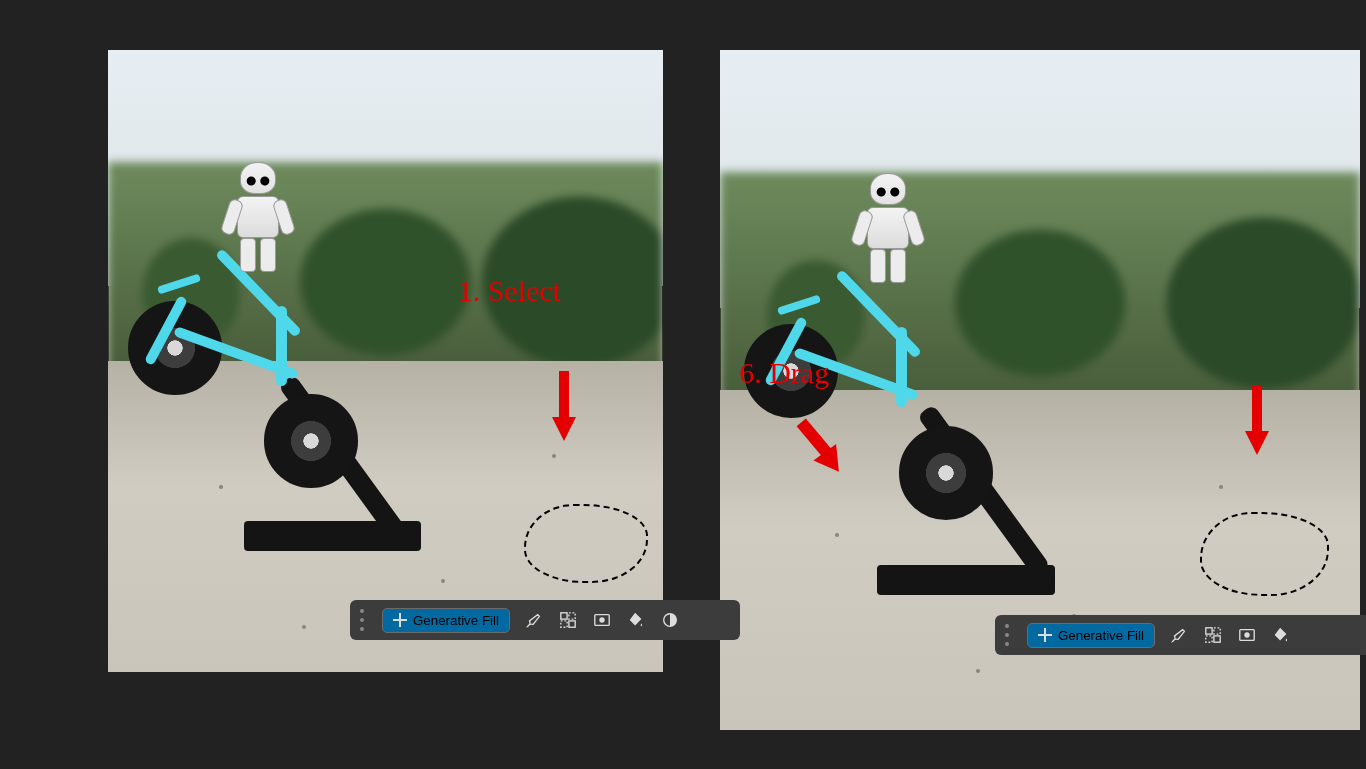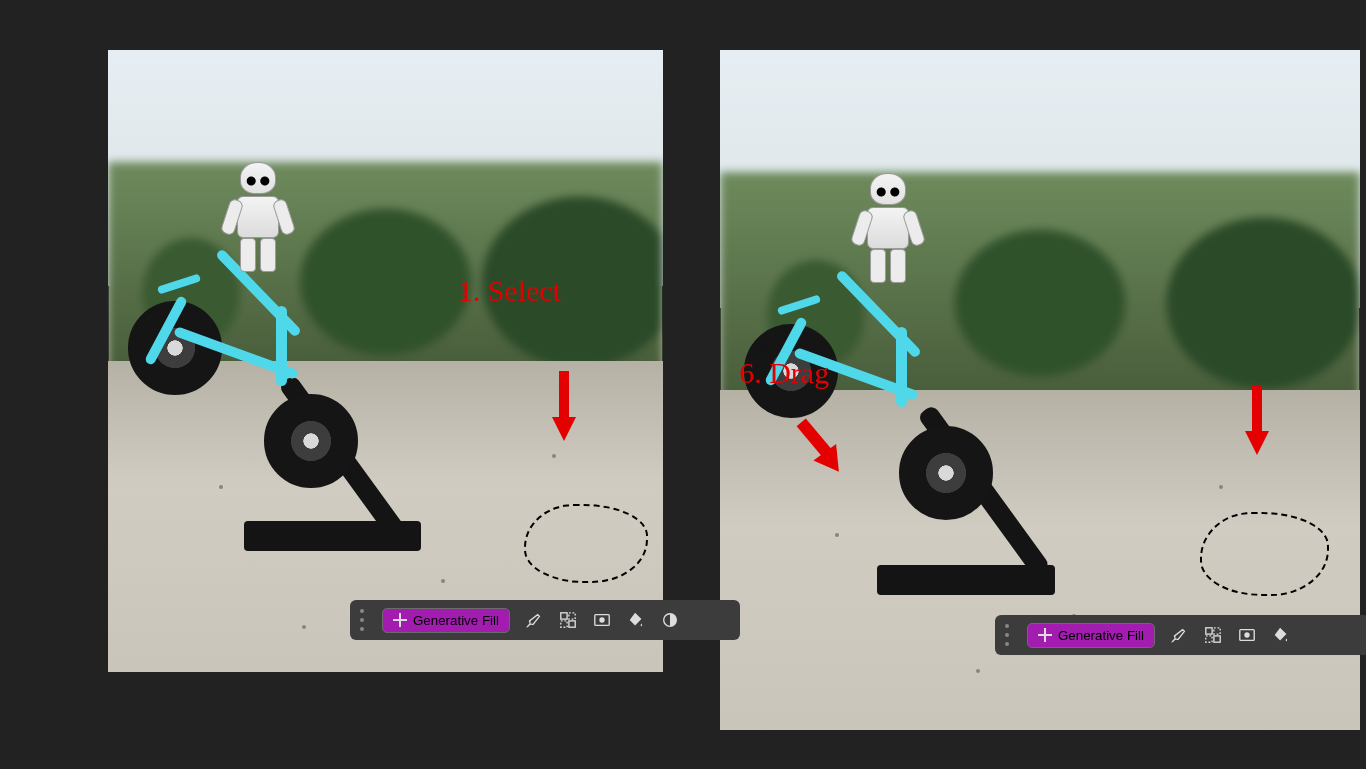--- a/index.html
+++ b/index.html
@@ -57,21 +57,21 @@
   .ann{position:absolute;color:#e40000;font-family:"Times New Roman",serif;font-size:30px;font-weight:400}
   .arrow-down{width:0;height:0;border-left:12px solid transparent;border-right:12px solid transparent;border-top:24px solid #e40000;margin:0 auto;position:relative}
   .arrow-down:before{content:"";position:absolute;left:-5px;top:-70px;width:10px;height:54px;background:#e40000}
   .arrow-dr{position:absolute;width:12px;height:46px;background:#e40000;transform:rotate(-40deg)}
   .arrow-dr:after{content:"";position:absolute;left:-10px;bottom:-16px;border-left:14px solid transparent;border-right:14px solid transparent;border-top:24px solid #e40000;transform:rotate(4deg)}
 
   
   .taskbar{position:absolute;height:40px;background:#3c3c3c;border-radius:6px;display:flex;align-items:center;padding:0 10px;gap:14px;color:#ddd;font-size:12px}
   .taskbar .grip{width:4px;height:22px;display:flex;flex-direction:column;justify-content:space-between;margin-right:4px}
   .taskbar .grip span{display:block;width:4px;height:4px;background:#888;border-radius:50%}
-  .genfill{display:flex;align-items:center;gap:6px;border:1px solid #6a6a6a;border-radius:5px;padding:4px 10px;background:#a21caf}
+  .genfill{display:flex;align-items:center;gap:6px;border:1px solid #6a6a6a;border-radius:5px;padding:4px 10px;background:#0369a1}
   .spark{width:14px;height:14px;position:relative}
   .spark:before,.spark:after{content:"";position:absolute;background:#ddd}
   .spark:before{left:6px;top:0;width:2px;height:14px}
   .spark:after{left:0;top:6px;width:14px;height:2px}
   .tb-ico{width:20px;height:20px;position:relative;display:flex;align-items:center;justify-content:center}
   .tb-ico svg{width:18px;height:18px}
   .taskbar.left{left:350px;top:600px;width:370px}
   .taskbar.right{left:995px;top:615px;width:355px}
 </style>
 </head>

